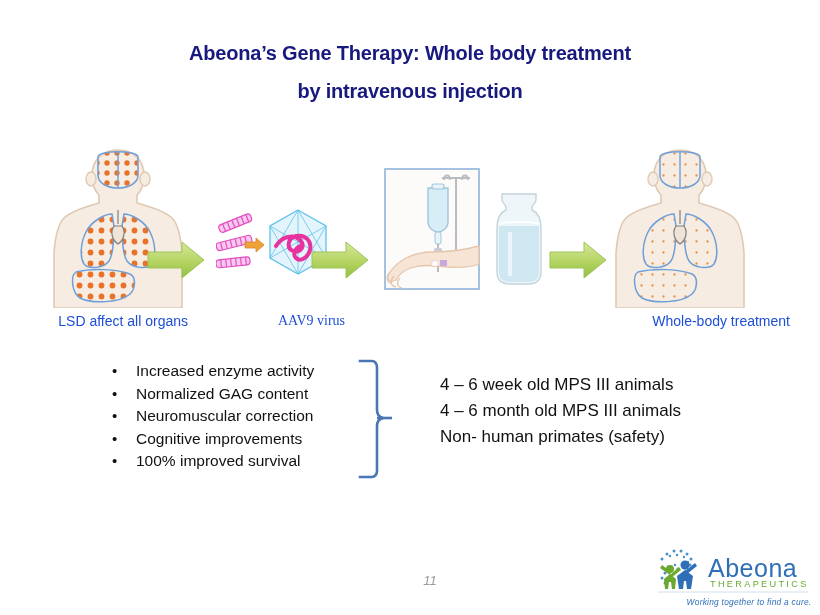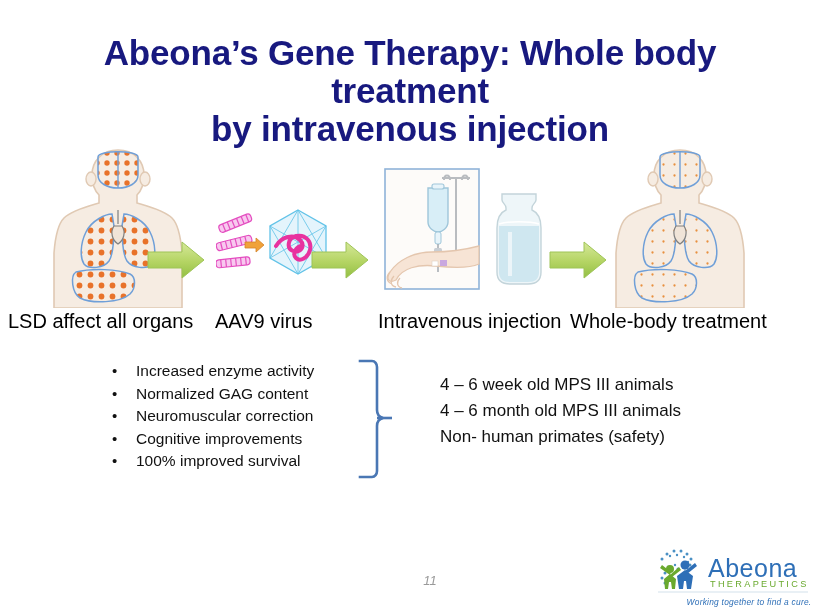--- a/index.html
+++ b/index.html
@@ -23,37 +23,37 @@
 
   
   .title {
     position: absolute;
     left: 40px;
     top: 34px;
     width: 740px;
     text-align: center;
     font-family: "Liberation Sans", sans-serif;
     font-weight: bold;
-    font-size: 35px;
+    font-size: 20px;
     line-height: 38px;
     letter-spacing: -0.2px;
     color: #18197f;
     white-space: pre-line;
   }
 
   
   .stage {
     position: absolute;
   }
   .caption {
     position: absolute;
-    font-size: 20px;
+    font-size: 14px;
     line-height: 18px;
-    color: #000000;
-    text-align: left;
+    color: #1d4ed8;
+    text-align: right;
     white-space: nowrap;
   }
 
   
   .arrow {
     position: absolute;
     width: 60px;
     height: 44px;
   }
 
@@ -243,21 +243,21 @@
           <line x1="82" y1="14" x2="54" y2="62"></line>
           <line x1="82" y1="14" x2="110" y2="62"></line>
           <line x1="54" y1="30" x2="82" y2="78"></line>
           <line x1="110" y1="30" x2="82" y2="78"></line>
         </g>
       </g>
 
       <path d="M60,50 C66,40 78,38 84,44 C90,50 84,58 77,55 C70,52 72,42 80,40 C90,38 96,46 94,54 C92,62 84,66 80,62 C76,58 80,50 86,50" fill="none" stroke="#e8329f" stroke-width="4" stroke-linecap="round"></path>
     </svg>
   </div>
-  <div class="caption" style="left:215px; top:312px; width:130px;">AAV9 virus</div>
+  <div class="caption" style="left:215px; top:312px; width:130px;font-family:Liberation Serif, serif;">AAV9 virus</div>
 
   <div class="arrow" style="left:310px; top:238px;">
     <svg viewBox="0 0 60 44" width="60" height="44">
       <defs>
         <linearGradient id="agrad2" x1="0" y1="0" x2="0" y2="1">
           <stop offset="0%" stop-color="#d6e89a"></stop>
           <stop offset="55%" stop-color="#b4d463"></stop>
           <stop offset="100%" stop-color="#93bf44"></stop>
         </linearGradient>
       </defs>
@@ -296,21 +296,20 @@
         <path d="M118,26 L152,26 L152,32 C152,35 148,36 148,40 L148,42
                  C155,45 157,52 157,60 L157,104 C157,112 152,116 144,116
                  L126,116 C118,116 113,112 113,104 L113,60 C113,52 115,45 122,42
                  L122,40 C122,36 118,35 118,32 Z" fill="#eef6f9" stroke="#c3d4da" stroke-width="1.4"></path>
         <path d="M115,58 L155,58 L155,104 C155,111 151,114 144,114 L126,114 C119,114 115,111 115,104 Z" fill="#c9e4ee" opacity="0.85"></path>
         <path d="M115,56 C124,53 146,53 155,56" fill="none" stroke="#ffffff" stroke-width="1.6"></path>
         <rect x="124" y="64" width="4" height="44" fill="#ffffff" opacity="0.6"></rect>
       </g>
     </svg>
   </div>
-  <div class="caption" style="left:378px; top:312px; width:170px;">Intravenous injection</div>
 
   <div class="arrow" style="left:548px; top:238px;">
     <svg viewBox="0 0 60 44" width="60" height="44">
       <defs>
         <linearGradient id="agrad3" x1="0" y1="0" x2="0" y2="1">
           <stop offset="0%" stop-color="#d6e89a"></stop>
           <stop offset="55%" stop-color="#b4d463"></stop>
           <stop offset="100%" stop-color="#93bf44"></stop>
         </linearGradient>
       </defs>

